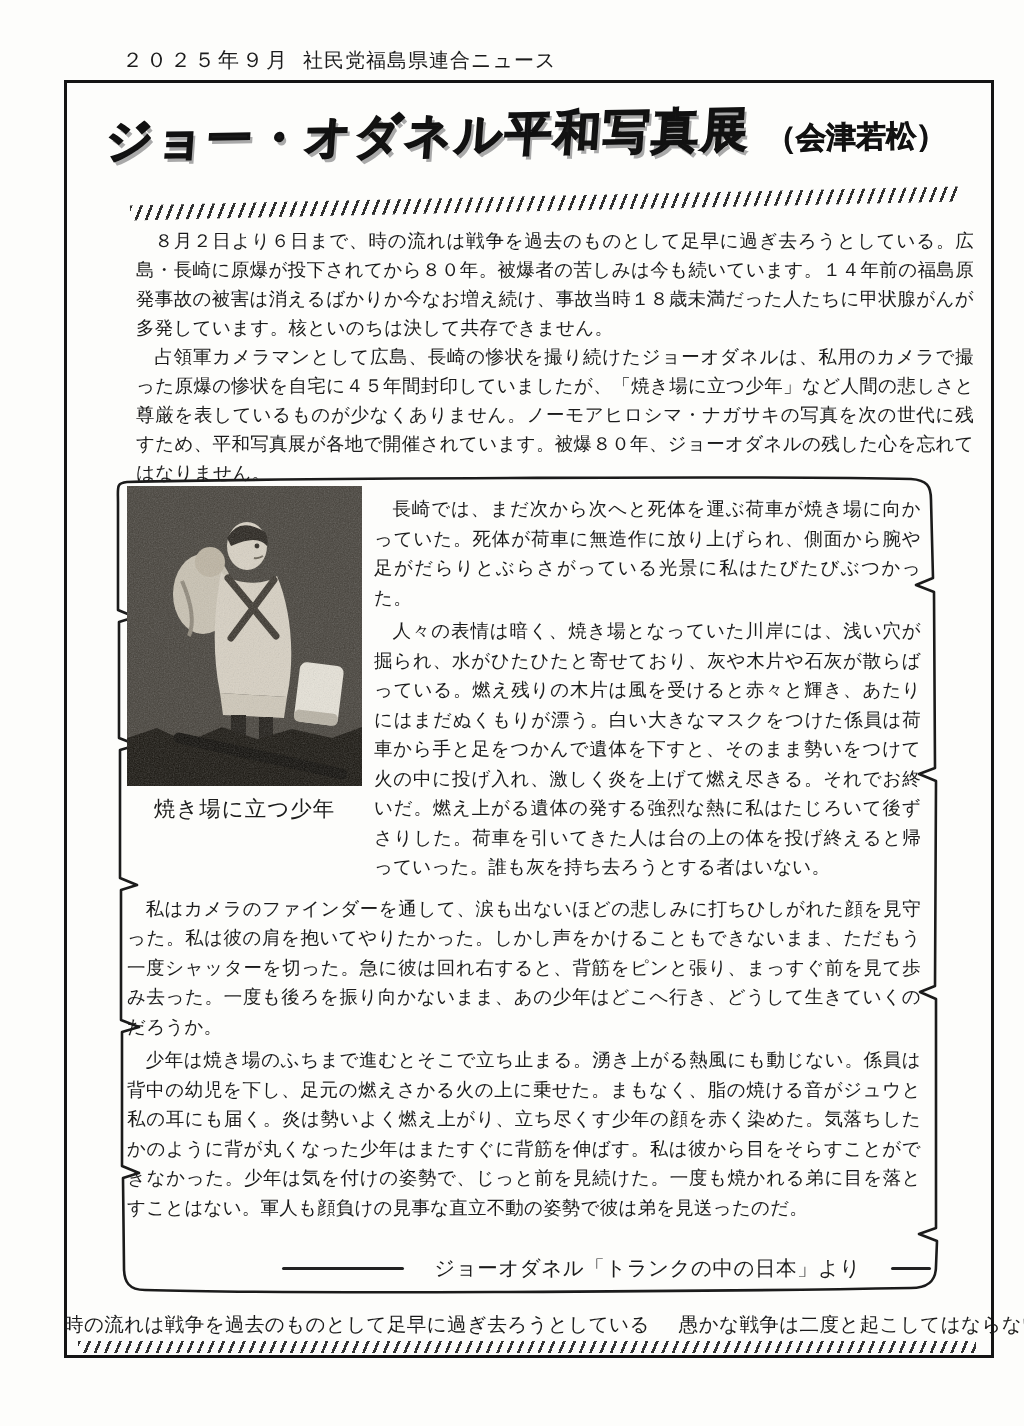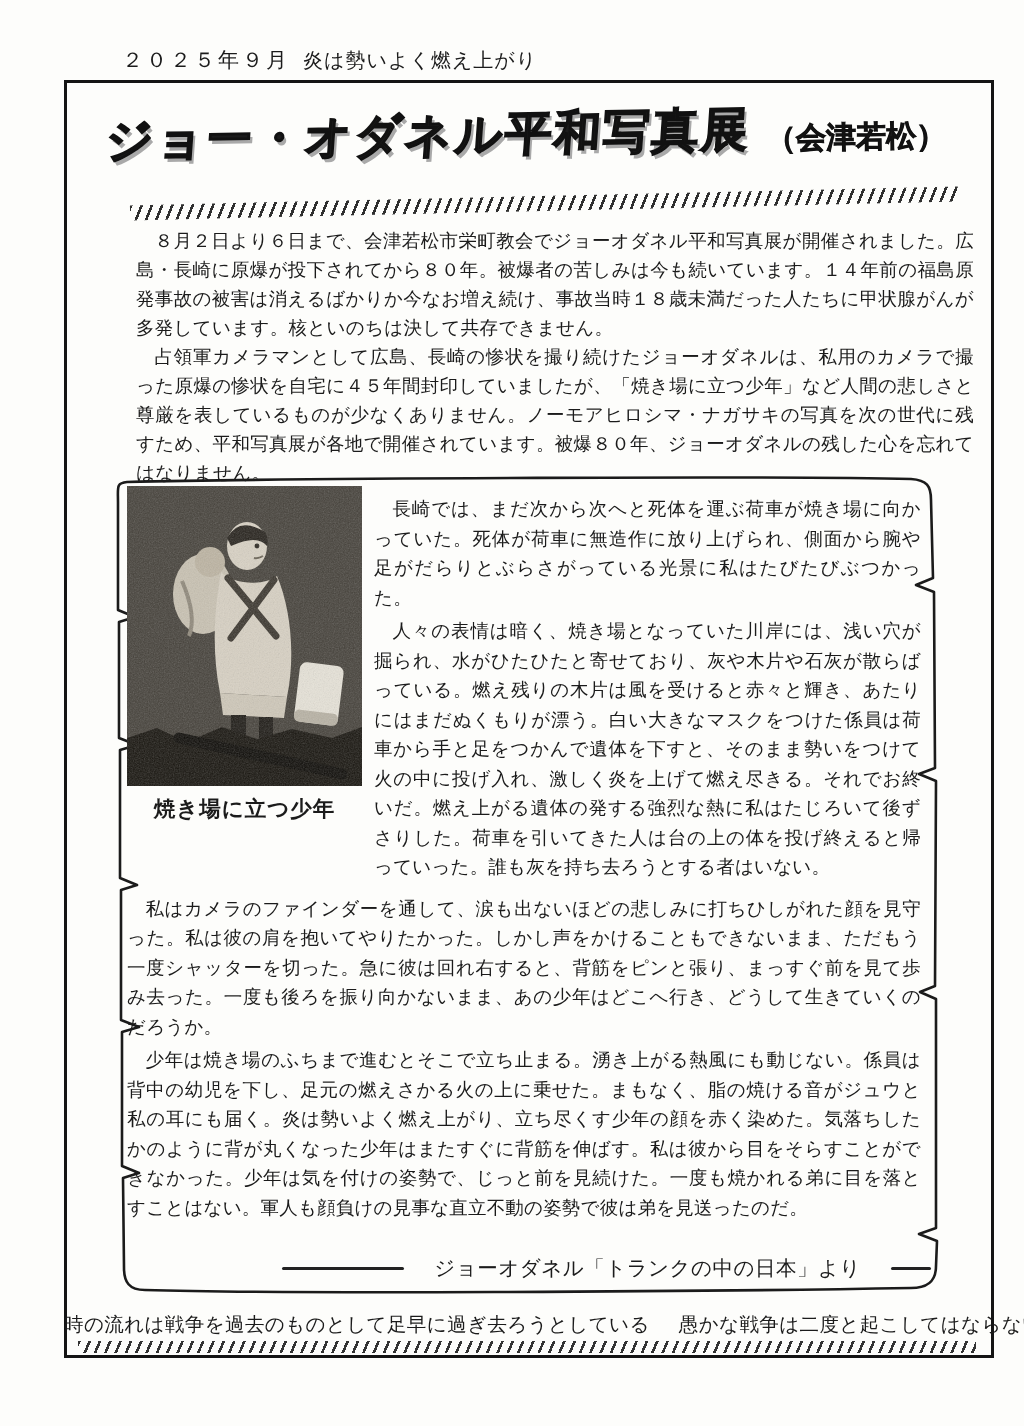--- a/index.html
+++ b/index.html
@@ -42,21 +42,21 @@
   .quote-box{position:absolute;left:93px;top:470px;width:848px;height:828px;}
   .quote-border{position:absolute;left:0;top:0;width:848px;height:828px;}
   .quote-content{
     position:absolute;left:30px;top:20px;right:16px;bottom:14px;
     font-size:18.5px;line-height:29.5px;text-align:justify;letter-spacing:.2px;
   }
   .quote-content p{margin:4px;text-indent:1em;}
   .photo-block{position:absolute;left:34px;top:16px;width:235px;}
   .photo-frame{width:235px;height:300px;display:block;}
   .photo-caption{
-    width:235px;margin-top:8px;text-align:center;font-size:21.5px;letter-spacing:1px;font-weight:bold;
+    width:235px;margin-top:8px;text-align:center;font-size:21.5px;letter-spacing:1px;
   }
   .text-a{margin-left:247px;}
   .text-b{margin-top:12px;}
   .attr-row{
     position:absolute;left:30px;right:10px;bottom:16px;
     display:flex;align-items:center;justify-content:flex-end;gap:30px;
   }
   .attr-dash-l{width:122px;height:3px;background:#222;border-radius:2px;}
   .attr-dash-r{width:40px;height:3px;background:#222;border-radius:2px;}
   .attr-text{font-size:20.5px;letter-spacing:.5px;white-space:nowrap;}
@@ -67,31 +67,31 @@
     display:flex;gap:29px;
   }
   .footer-hatch{position:absolute;left:78px;top:1341px;width:898px;height:12px;opacity:.9;}
 </style>
 </head>
 <body>
 
 <div>
 
   <div class="hdr-date">２０２５年９月</div>
-  <div class="hdr-org">炎は勢いよく燃え上がり</div>
+  <div class="hdr-org">社民党福島県連合ニュース</div>
 
   <div class="outer-frame"></div>
 
   <div class="title-wrap">
     <span class="title-main">ジョー・オダネル平和写真展</span><span class="title-loc">（会津若松）</span>
   </div>
   <div class="title-hatch hatch"></div>
 
   <div class="intro">
-    <p>８月２日より６日まで、会津若松市栄町教会でジョーオダネル平和写真展が開催されました。広島・長崎に原爆が投下されてから８０年。被爆者の苦しみは今も続いています。１４年前の福島原発事故の被害は消えるばかりか今なお増え続け、事故当時１８歳未満だった人たちに甲状腺がんが多発しています。核といのちは決して共存できません。</p>
+    <p>８月２日より６日まで、時の流れは戦争を過去のものとして足早に過ぎ去ろうとしている。広島・長崎に原爆が投下されてから８０年。被爆者の苦しみは今も続いています。１４年前の福島原発事故の被害は消えるばかりか今なお増え続け、事故当時１８歳未満だった人たちに甲状腺がんが多発しています。核といのちは決して共存できません。</p>
     <p>占領軍カメラマンとして広島、長崎の惨状を撮り続けたジョーオダネルは、私用のカメラで撮った原爆の惨状を自宅に４５年間封印していましたが、「焼き場に立つ少年」など人間の悲しさと尊厳を表しているものが少なくありません。ノーモアヒロシマ・ナガサキの写真を次の世代に残すため、平和写真展が各地で開催されています。被爆８０年、ジョーオダネルの残した心を忘れてはなりません。</p>
   </div>
 
   <div class="quote-box">
 
     <svg class="quote-border" viewBox="0 0 848 828" preserveAspectRatio="none" aria-hidden="true">
       <path d="M 34 12
                C 200 8 700 6 818 9
                C 834 10 838 16 838 30
                L 840 108 l -17 7 l 18 7

